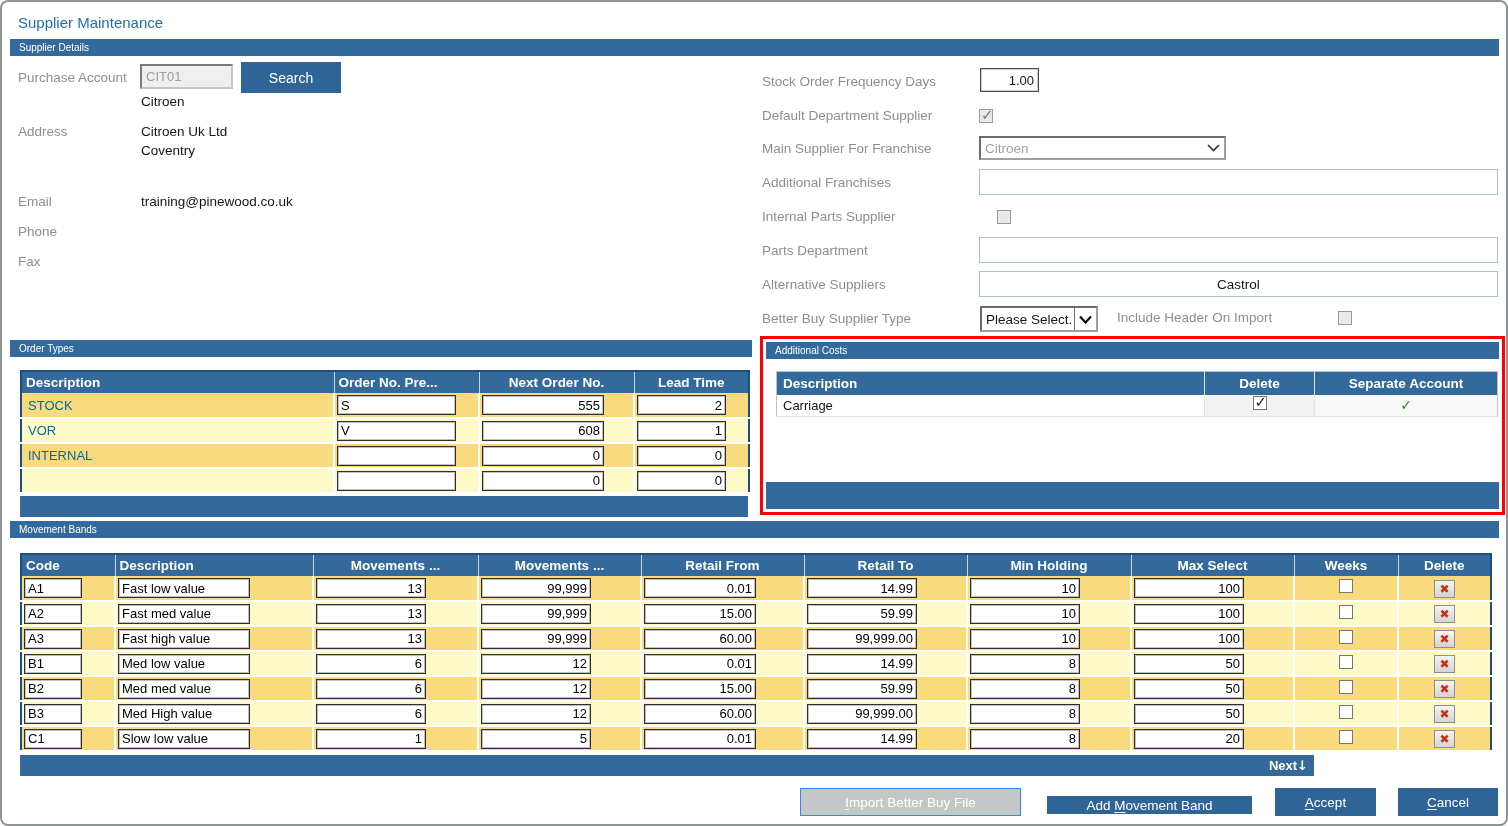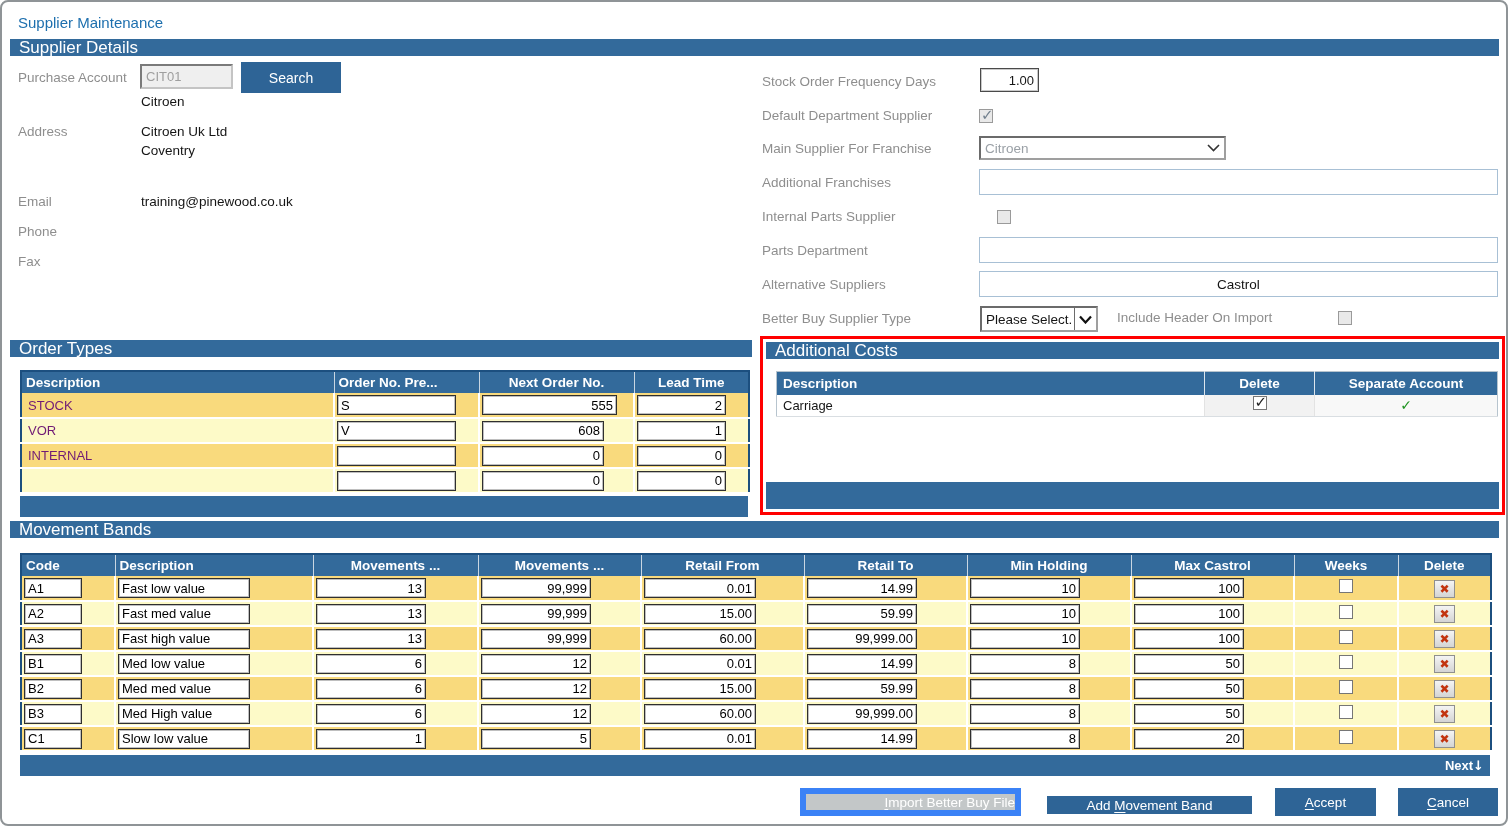--- a/index.html
+++ b/index.html
@@ -1,34 +1,34 @@
 <!DOCTYPE html>
 <html><head>
 <meta charset="utf-8">
 <style>
   * { margin:0; padding:0; box-sizing:border-box; }
   html,body { width:1508px; height:826px; background:#fff; font-family:"Liberation Sans", sans-serif; }
   .window { position:absolute; left:0; top:0; width:1508px; height:826px;
             border:2px solid #8F9497; border-radius:8px; background:#fff; overflow:hidden; }
   .abs { position:absolute; }
   .page-title { left:16px; top:12px; font-size:15px; color:#1D6FAE; }
-  .bar { background:#336A9B; color:#fff; font-size:17px; line-height:17px; height:17px; padding-left:9px; }
+  .bar { background:#336A9B; color:#fff; font-size:10px; line-height:17px; height:17px; padding-left:9px; }
   .lbl { color:#8E8E8E; font-size:13.5px; white-space:nowrap; }
   .val { color:#151515; font-size:13.5px; white-space:nowrap; }
 
   .inp3d { border:1px solid #4A4A4A; box-shadow:0 0 0 1px #C9C9C9 inset; background:#fff;
            font:13px "Liberation Sans",sans-serif; color:#151515; padding:0 4px; outline:none; }
   .inp-disabled { background:#EFEFEF; color:#9E9E9E; box-shadow:none; border:2px solid; border-color:#7A7A7A #C4C4C4 #C4C4C4 #7A7A7A; }
   .inp-flat { border:1px solid #A8C0D5; background:#fff; font:13.5px "Liberation Sans",sans-serif; padding:0 4px; outline:none; color:#151515; }
   .num { text-align:right; }
   .ctr { text-align:center; }
 
   .blue-btn { background:#2E6496; color:#fff; border:1px solid #2E6496; font-size:13.5px;
               font-family:"Liberation Sans",sans-serif; cursor:pointer; }
-  .gray-btn { background:#C3C7C8; color:#fff; border:6px solid #3b82f6; cursor:default;text-align:right; }
+  .gray-btn { background:#C3C7C8; color:#fff; border:1px solid #3b82f6; cursor:default; }
   .blue-btn u, .gray-btn u { text-underline-offset:2px; }
 
   .sel { border:2px solid; border-color:#6B6B6B #9F9F9F #9F9F9F #6B6B6B; background:#fff;
          display:flex; align-items:center; cursor:pointer; }
   .sel-text { flex:1; padding-left:4px; font-size:13.5px; white-space:nowrap; overflow:hidden; }
   .sel-gray .sel-text { color:#9AA0A6; }
   .sel .chev { width:22px; display:flex; justify-content:center; align-items:center; align-self:stretch; }
   .sel-box .chev { border-left:1px solid #6B6B6B; }
 
   .cb { display:inline-block; position:relative; width:14px; height:14px; background:#fff; border:1px solid #767676; }
@@ -39,21 +39,21 @@
 
   table { border-collapse:collapse; table-layout:fixed; }
   .data-table { border:2px solid #1C4F7F; background:#fff; }
   .data-table th { background:#336A9B; color:#fff; font-size:13.5px; font-weight:bold; height:22px;
                    padding:0 4px; border-right:1px solid #C9D6E2; overflow:hidden; white-space:nowrap; }
   .data-table th:last-child { border-right:none; }
   .data-table td { height:25px; border-right:2px solid #fff; border-bottom:2px solid #fff; padding:0; overflow:hidden; }
   .data-table td:last-child { border-right:none; }
   .row-gold td { background:#F9DA7D; }
   .row-pale td { background:#FDFAC8; }
-  .desc-cell { padding-left:6px !important; font-size:13px; color:#701a75; }
+  .desc-cell { padding-left:6px !important; font-size:13px; color:#0369a1; }
   .cell-inp { display:block; margin-left:2px; height:20px; border:1px solid #2F2F2F; box-shadow:0 0 0 1px #BFBFBF inset;
               background:#fff; font:13px "Liberation Sans",sans-serif; padding:0 3px; outline:none; }
   .tbl-footer { background:#336A9B; color:#fff; font-size:13px; font-weight:bold; line-height:21px; }
   .pager { float:right; padding-right:6px; cursor:pointer; }
   .pager .arrow { font-family:"DejaVu Sans",sans-serif; }
 
   .ac-panel { border:3px solid #FF0000; background:#fff; }
   .ac-table { border:1px solid #B7C4CE; }
   .ac-table th { background:#336A9B; color:#fff; font-size:13.5px; font-weight:bold; height:23px;
                  padding:0 6px; border-right:1px solid #DDE6EE; white-space:nowrap; }
@@ -153,21 +153,21 @@
           <th style="text-align: center;">Lead Time</th>
         </tr>
       </thead>
     <tbody id="ot-body">
         <tr class="row-gold">
           <td class="desc-cell">STOCK</td>
           <td>
             <input class="cell-inp" value="S" style="width: 119px;">
           </td>
           <td>
-            <input class="cell-inp num" value="555" style="width: 135px; padding-left: 40px;">
+            <input class="cell-inp num" value="555" style="width: 122px; padding-left: 40px;">
           </td>
           <td>
             <input class="cell-inp num" value="2" style="width: 89px;">
           </td>
         </tr>
         <tr class="row-pale">
           <td class="desc-cell">VOR</td>
           <td>
             <input class="cell-inp" value="V" style="width: 119px;">
           </td>
@@ -250,21 +250,21 @@
     </colgroup>
     <thead>
         <tr id="mb-head">
           <th style="text-align: left;">Code</th>
           <th style="text-align: left;">Description</th>
           <th style="text-align: center;">Movements ...</th>
           <th style="text-align: center;">Movements ...</th>
           <th style="text-align: center;">Retail From</th>
           <th style="text-align: center;">Retail To</th>
           <th style="text-align: center;">Min Holding</th>
-          <th style="text-align: center;">Max Castrol</th>
+          <th style="text-align: center;">Max Select</th>
           <th style="text-align: center;">Weeks</th>
           <th style="text-align: center;">Delete</th>
         </tr>
       </thead>
     <tbody id="mb-body">
         <tr class="row-gold">
           <td>
             <input class="cell-inp" value="A1" style="width: 58px;">
           </td>
           <td>
@@ -454,21 +454,21 @@
             <input class="cell-inp num" value="8" style="width: 110px;">
           </td>
           <td>
             <input class="cell-inp num" value="20" style="width: 110px;">
           </td>
           <td class="cell-center"><span class="cb"></span></td>
           <td class="cell-center"><button class="del-btn">✖</button></td>
         </tr>
       </tbody>
   </table>
-  <div class="abs tbl-footer" style="left:18px;top:753px;width:1470px;height:21px;">
+  <div class="abs tbl-footer" style="left:18px;top:753px;width:1294px;height:21px;">
     <span class="pager"><span>Next</span><span class="arrow">↓</span></span>
   </div>
 
   
   <button class="abs gray-btn" style="left:798px;top:786px;width:221px;height:28px;font-size:13.5px;font-family:'Liberation Sans',sans-serif;" id="btn-0"><u>I</u>mport Better Buy File</button>
   <button class="abs blue-btn" style="left:1045px;top:786px;width:205px;height:18px;margin-top:8px;" id="btn-1">Add <u>M</u>ovement Band</button>
   <button class="abs blue-btn" style="left:1273px;top:786px;width:101px;height:28px;" id="btn-2"><u>A</u>ccept</button>
   <button class="abs blue-btn" style="left:1396px;top:786px;width:100px;height:28px;" id="btn-3"><u>C</u>ancel</button>
 
 </div>

